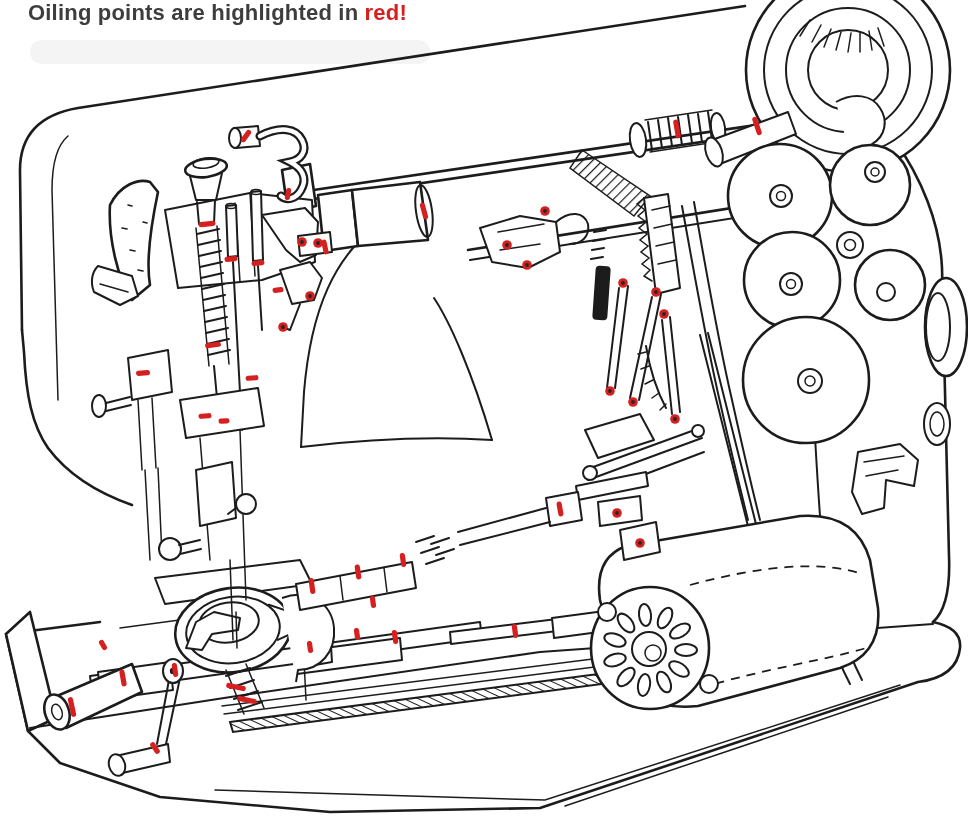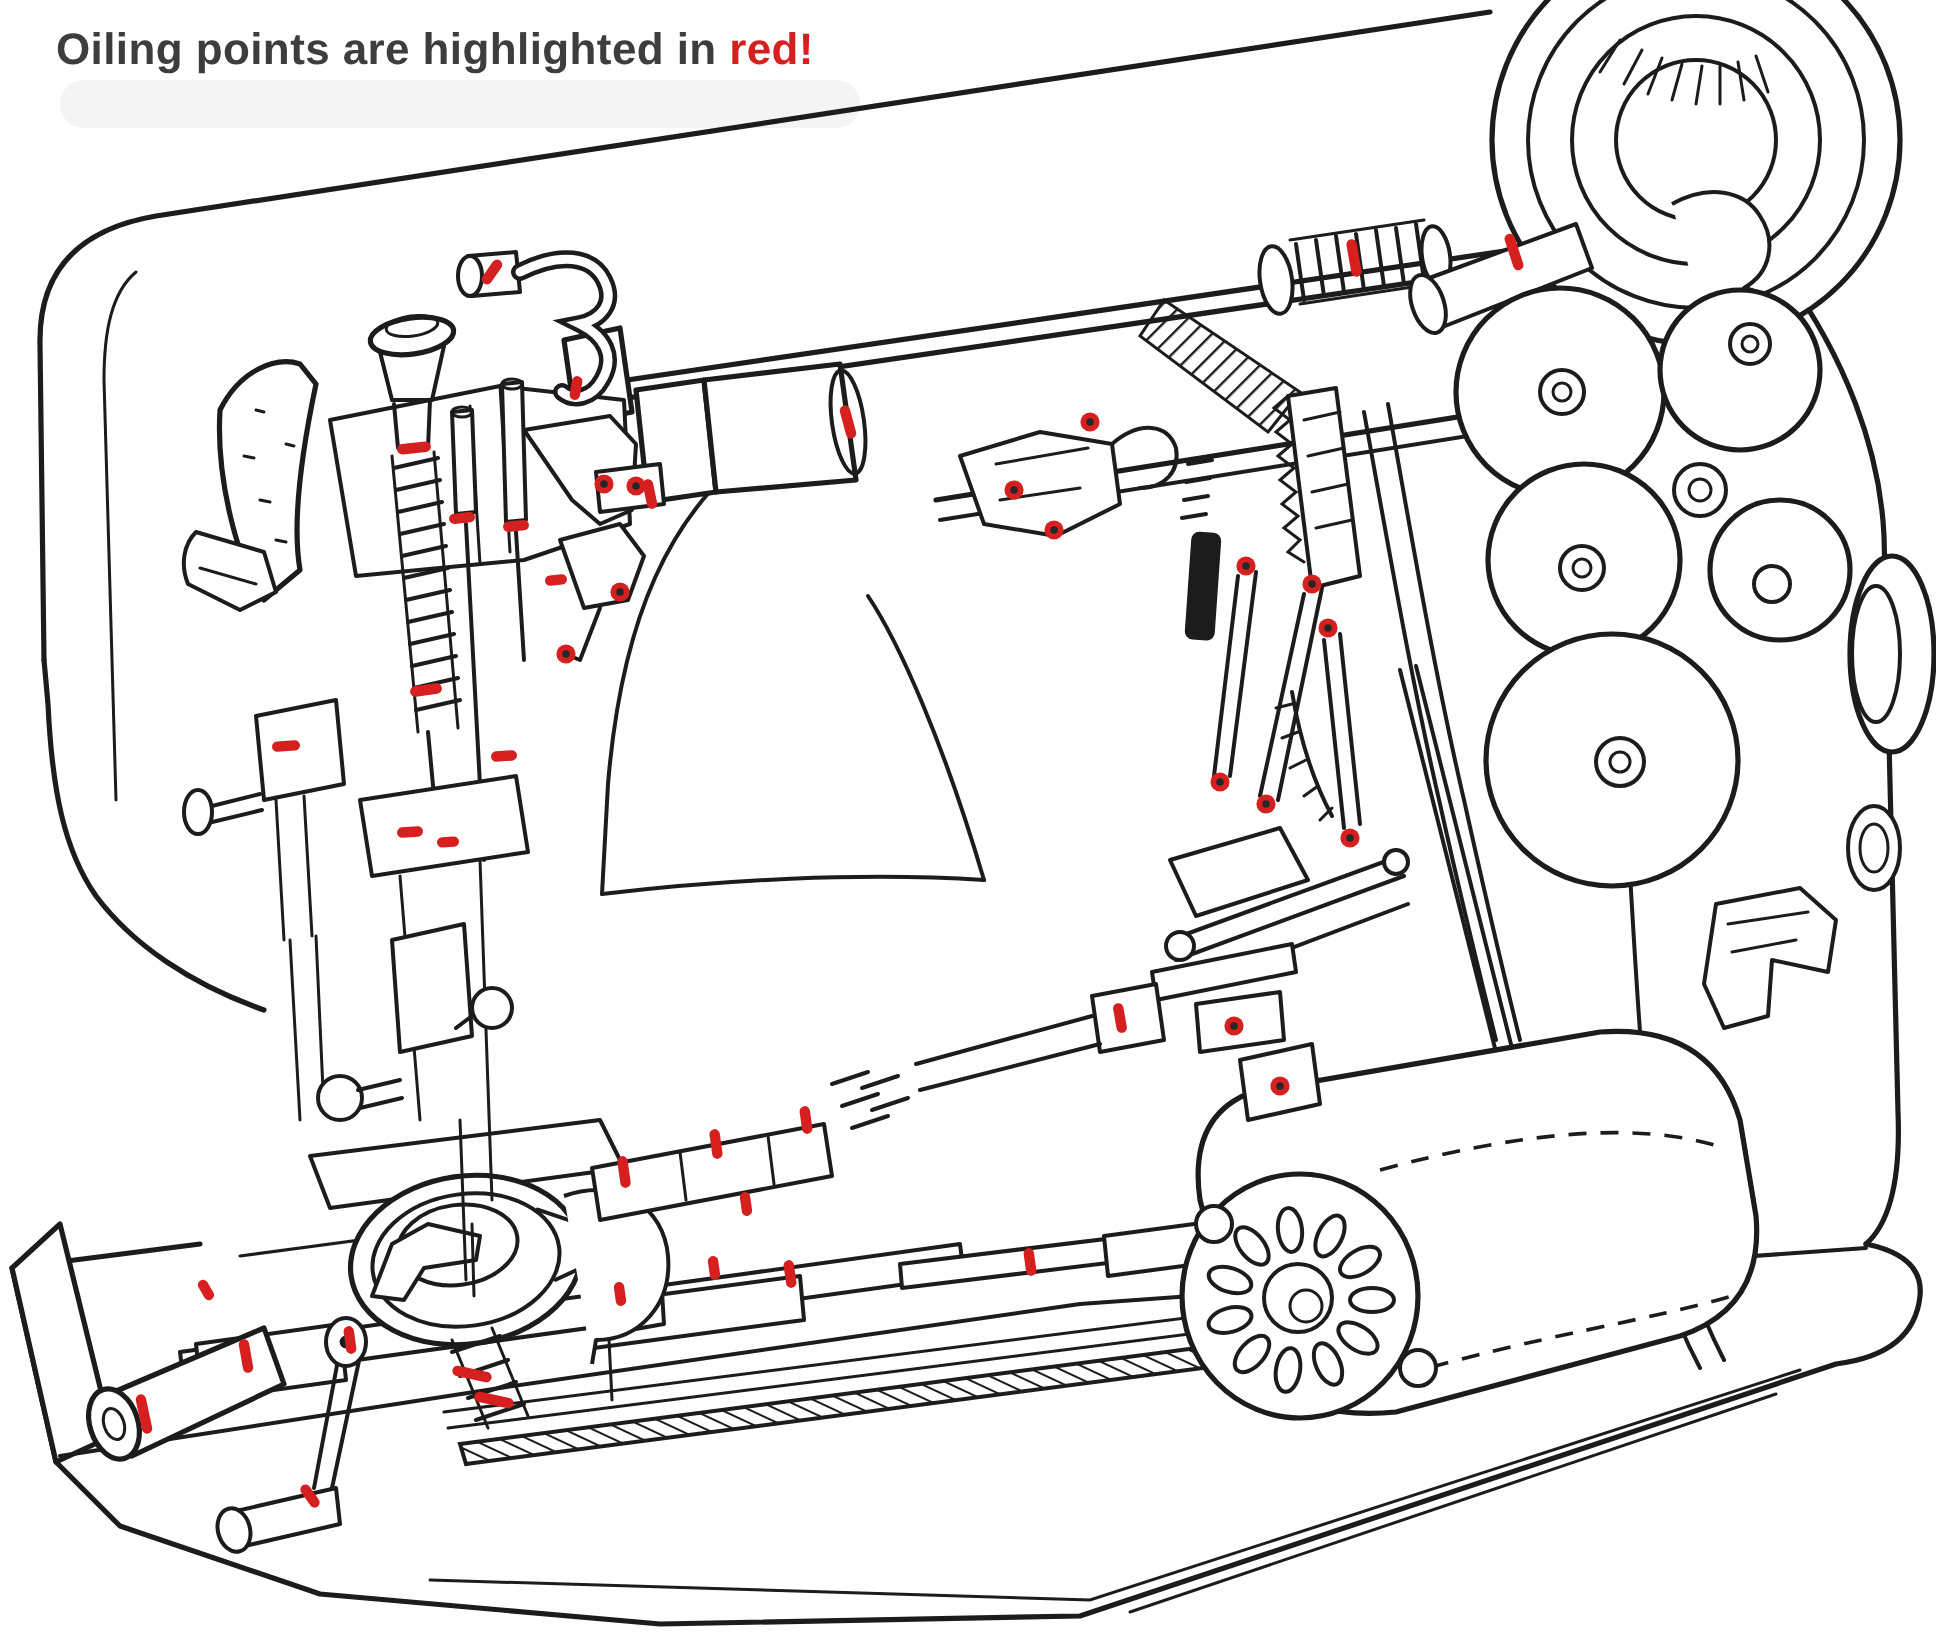--- a/index.html
+++ b/index.html
@@ -1,18 +1,18 @@
 <!DOCTYPE html>
 <html><head>
 <meta charset="utf-8">
 <style>
   html,body{margin:0;padding:0;background:#fff;}
   .stage{position:relative;width:968px;height:818px;background:#fff;overflow:hidden;
          font-family:"Liberation Sans",sans-serif;}
-  .caption{position:absolute;left:28px;top:12px;font-size:22px;font-weight:700;
+  .caption{position:absolute;left:28px;top:0;font-size:22px;font-weight:700;
            letter-spacing:.2px;z-index:5;}
   .caption .accent{font-weight:700;}
   .smudge{position:absolute;left:30px;top:40px;width:400px;height:24px;
           background:#f4f4f4;border-radius:12px;z-index:1;}
   svg{position:absolute;left:0;top:0;z-index:2;}
   .ln{fill:none;stroke:#1c1c1c;stroke-width:2.6;stroke-linecap:round;stroke-linejoin:round;}
   .ln2{fill:none;stroke:#1c1c1c;stroke-width:2;stroke-linecap:round;stroke-linejoin:round;}
   .thin{fill:none;stroke:#1c1c1c;stroke-width:1.5;stroke-linecap:round;}
   .wh{fill:#ffffff;stroke:#1c1c1c;stroke-width:2.6;stroke-linejoin:round;}
   .wh2{fill:#ffffff;stroke:#1c1c1c;stroke-width:2;stroke-linejoin:round;}

